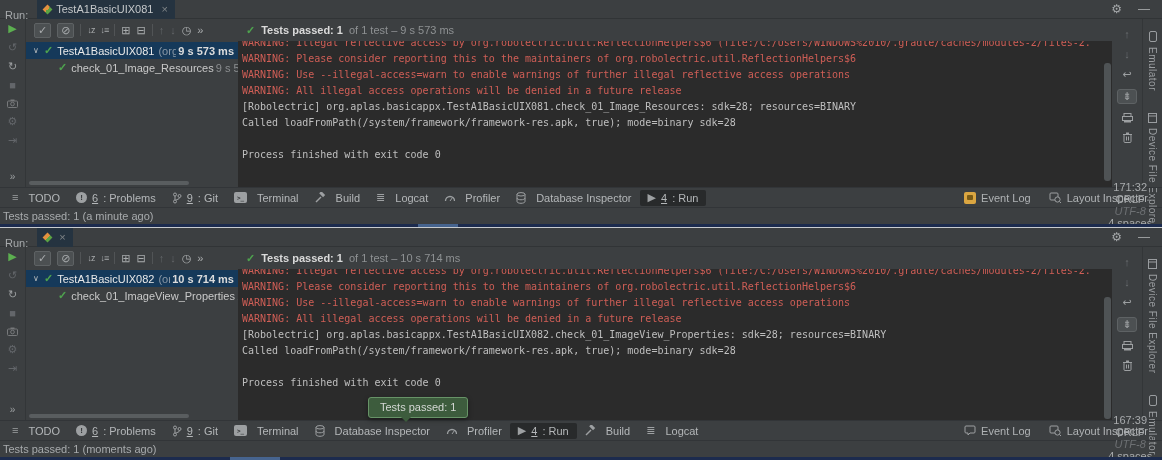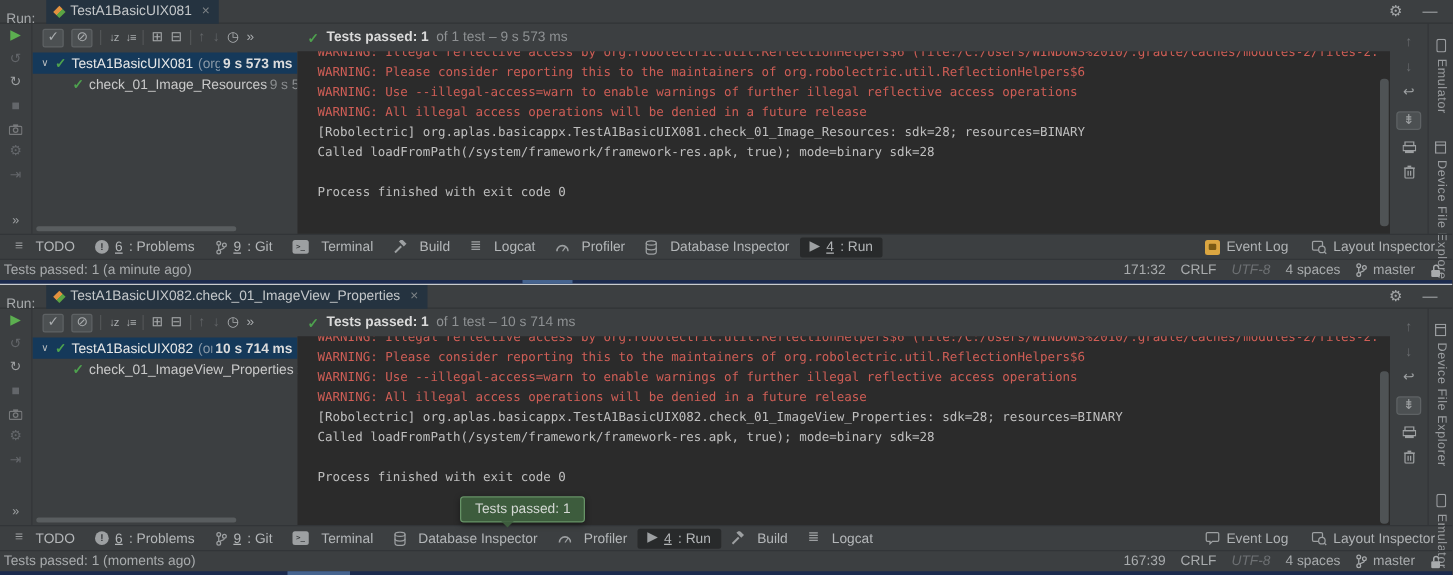--- a/index.html
+++ b/index.html
@@ -50,21 +50,21 @@
   .tchev { color:#b9bcbe; width:12px; text-align:center; margin-left:4px; font-size:8px; flex:none; }
   .tcheck { color:#4ea24e; font-weight:bold; margin:0 4px 0 2px; flex:none; }
   .tlabel { color:#c9c9c9; flex:none; }
   .trow.sel .tlabel { color:#e9e9e9; }
   .tpkg { color:#8a98a6; margin-left:4px; flex:1; min-width:0; overflow:hidden; }
   .tdur { color:#8b8e90; margin-left:auto; padding:0 4px 0 2px; flex:none; }
   .trow.sel .tdur { color:#dcdcdc; font-weight:bold; }
   .trow.child { padding-left:30px; }
   .tree-hscroll { position:absolute; bottom:2px; left:3px; height:4px; width:160px; background:#595d5f; border-radius:2px; }
 
-  .console { flex:1; min-width:0; background:#2b2b2b; font-family:"DejaVu Sans Mono","Liberation Mono",monospace; font-size:10px; line-height:16px; padding-left:16px; overflow:hidden; position:relative; }
+  .console { flex:1; min-width:0; background:#2b2b2b; font-family:"DejaVu Sans Mono","Liberation Mono",monospace; font-size:10px; line-height:16px; padding-left:4px; overflow:hidden; position:relative; }
   .cline { white-space:pre; min-height:16px; }
   .cline.warn { color:#cf5e56; }
   .cline.plain { color:#bfbfbf; }
   .cline.first { margin-top:-6px; }
   .cvscroll { position:absolute; right:1px; width:7px; background:#4f5355; border-radius:3px; }
 
   .rtb { width:30px; flex:none; display:flex; flex-direction:column; align-items:center; gap:9px; padding-top:10px; color:#9da0a2; font-size:11px; line-height:1; }
   .rtb .toggled { background:#4c5052; border:1px solid #5e6264; border-radius:3px; padding:1px 4px; }
   .rtb .disabled { color:#6a6d70; }
 
@@ -80,21 +80,21 @@
   .twico { display:inline-flex; align-items:center; line-height:1; color:#9da0a2; }
   .prob-circle { width:11px; height:11px; border-radius:50%; background:#9da0a2; color:#35383a; font-size:8px; font-weight:bold; display:inline-flex; align-items:center; justify-content:center; }
   .term-box { width:13px; height:11px; background:#9da0a2; border-radius:2px; color:#35383a; font-size:6px; display:inline-flex; align-items:center; justify-content:center; font-family:"DejaVu Sans Mono",monospace; font-weight:bold; }
   .tw-right { margin-left:auto; display:flex; align-items:flex-end; gap:18px; margin-right:10px; color:#b0b3b5; }
   .tw-right .titem { display:flex; align-items:center; gap:5px; }
   .elog-badge { width:12px; height:12px; background:#dba641; border-radius:2px; display:inline-flex; align-items:center; justify-content:center; }
   .elog-badge-in { width:6px; height:5px; background:#7a5a14; border-radius:1px; }
 
   
   .sbar { height:17px; flex:none; display:flex; align-items:center; border-top:1px solid #323538; color:#a8abad; padding:0 8px 0 3px; }
-  .sbar-right { margin-left:auto; display:flex; align-items:center; gap:12px; }
+  .sbar-right { margin-left:auto; display:flex; align-items:center; gap:0;flex-direction:column; }
   .sbar .faint { color:#6d7073;font-style:italic; }
   .sbar .seg { display:flex; align-items:center; gap:4px; }
 
   .bluestrip { height:3px; background:#1c2b4e; flex:none; position:relative; }
   .p1 .bluestrip { height:4px; border-bottom:1px solid #c9ccce; }
   .bluestrip .bseg { position:absolute; left:418px; width:40px; top:0; height:3px; background:#46648f; }
 
   
   .balloon { position:absolute; left:368px; bottom:42px; background:#3d5c3d; border:1px solid #679367; border-radius:3px; color:#d4d8d4; padding:3px 11px 4px 11px; z-index:5; box-shadow:0 2px 5px rgba(0,0,0,.4); }
   .balloon::after { content:""; position:absolute; left:32px; top:100%; border:5px solid transparent; border-top-color:#3d5c3d; }
@@ -353,21 +353,20 @@
   <div class="bluestrip">
       <span class="bseg"></span>
     </div>
 </div>
 
 <div class="panel p2">
   <div class="hdr">
     <span class="run-label">Run:</span>
     <div class="tab">
       <span class="diamond"></span>
-      <span>TestA1BasicUIX082.check_01_ImageView_Properties</span>
       <span class="tab-close">×</span>
     </div>
     <div class="hdr-right">
       <span>⚙</span>
       <span>—</span>
     </div>
   </div>
 
   <div class="mid">
     <div class="lstrip">

